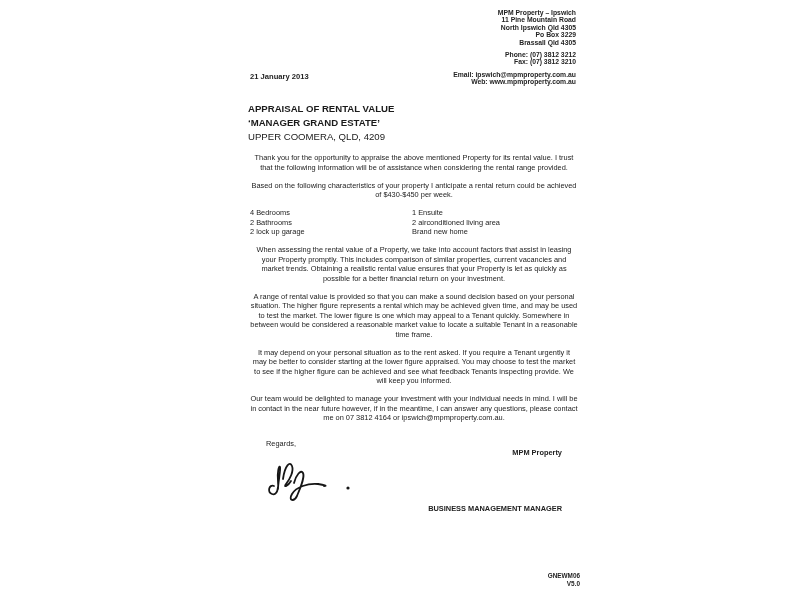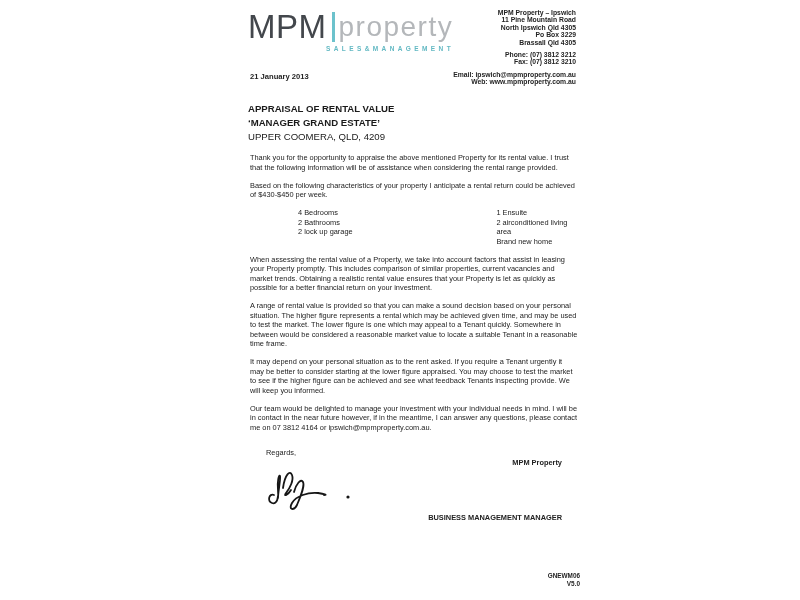--- a/index.html
+++ b/index.html
@@ -21,45 +21,37 @@
   .date{position:absolute;left:250px;top:72px;font-size:7.6px;font-weight:700;color:#242424;}
 
   
   .title{position:absolute;left:248px;top:102px;width:328px;
          font-size:9.6px;line-height:14px;color:#1b1b1b;}
   .title .b{font-weight:700;}
 
   
   .body{position:absolute;left:250px;top:153px;width:328px;
         font-size:7.4px;line-height:9.5px;color:#222;}
-  .body p{margin:0 0 8.5px 0;}
+  .body p{margin:0 0 8.5px 0;text-align:center;}
   .features{display:flex;margin:0 0 8.5px 0;}
-  .features .col{line-height:9.5px;margin-left:48px;}
+  .features .col{line-height:9.5px;}
   .features .col.left{width:162px;}
   .closing{margin:16px;}
   .sig{margin:1px 0 1px 0;height:44px;position:relative;}
   .signed{font-weight:700;line-height:9.5px;text-align:right;}
 
   
   .doccode{position:absolute;right:220px;top:572px;text-align:right;
            font-size:6.4px;font-weight:700;line-height:8px;color:#242424;}
 </style>
 </head>
 <body>
 
 <div class="page">
 
-  <div class="logo">
-    <div class="logo-row">
-      <span class="logo-mpm">MPM</span>
-      <span class="logo-bar"></span>
-      <span class="logo-property">property</span>
-    </div>
-    <div class="logo-tagline">SALES&amp;MANAGEMENT</div>
-  </div>
 
   <div class="office">
     <div>MPM Property – Ipswich</div>
     <div>11 Pine Mountain Road</div>
     <div>North Ipswich Qld  4305</div>
     <div>Po Box 3229</div>
     <div>Brassall Qld 4305</div>
     <div class="grp">
       <div>Phone: (07) 3812 3212</div>
       <div>Fax: (07) 3812 3210</div>

